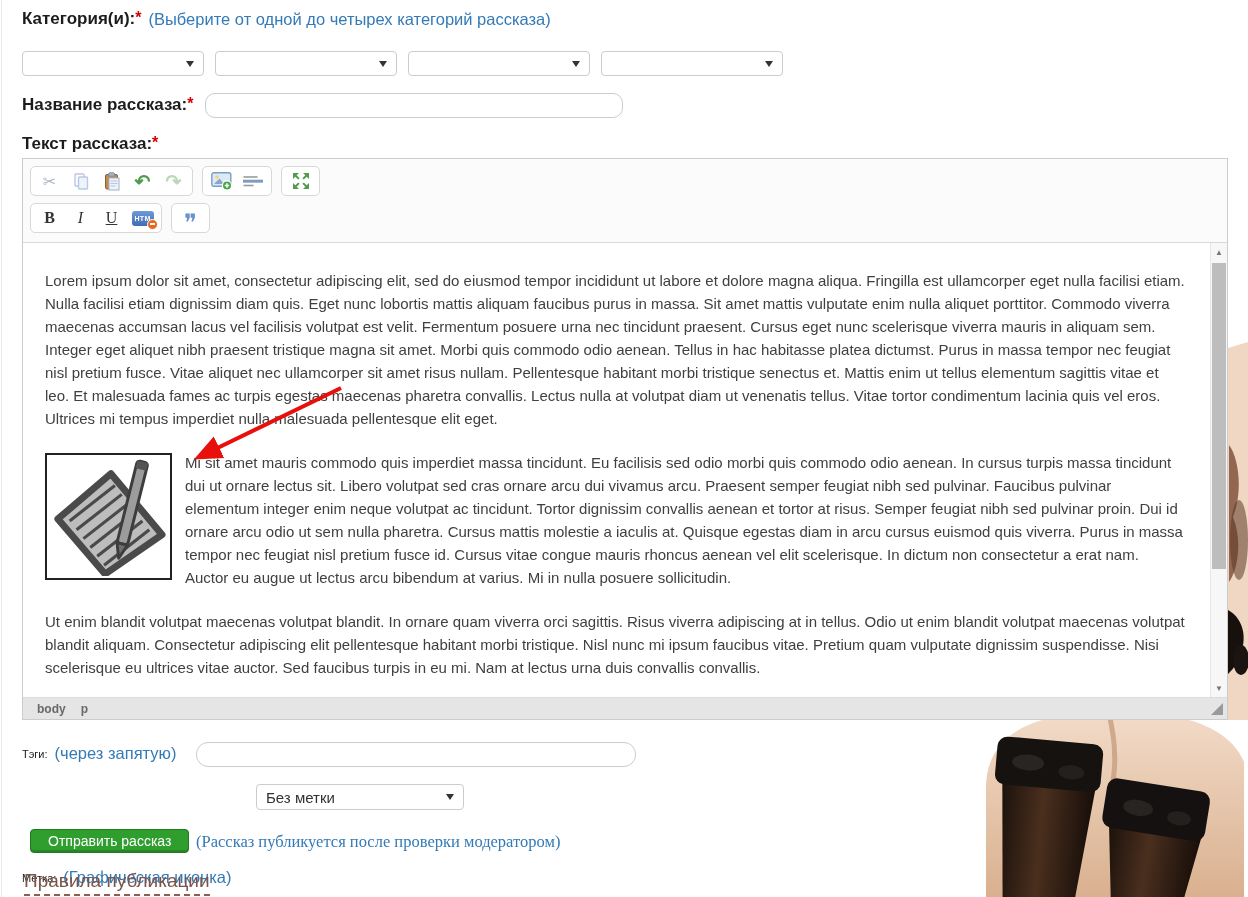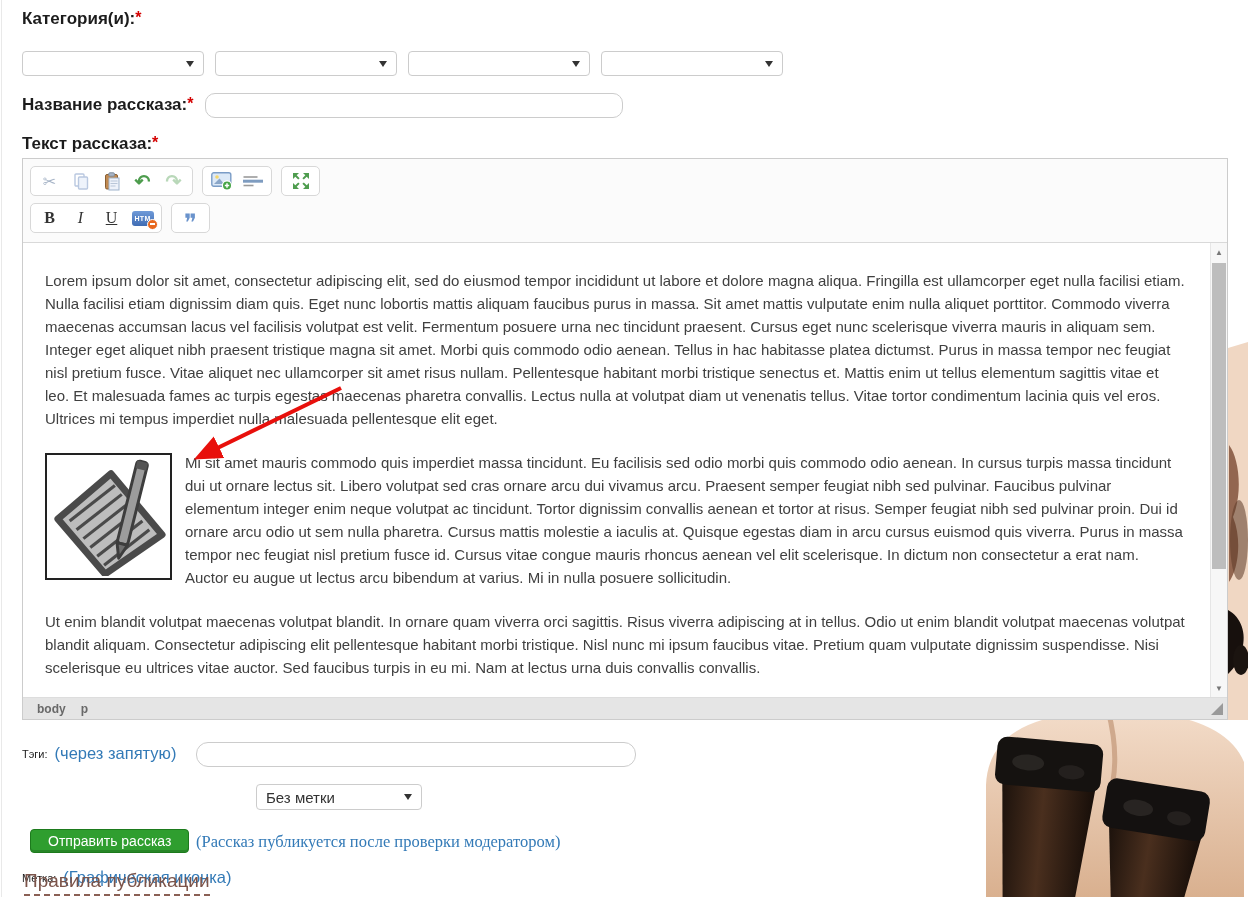--- a/index.html
+++ b/index.html
@@ -118,20 +118,21 @@
       <rect x="124" y="544" width="104" height="50" rx="10" fill="#141110"></rect>
       <ellipse cx="158" cy="570" rx="15" ry="8" fill="#3c3734" opacity="0.5"></ellipse>
       <ellipse cx="200" cy="574" rx="12" ry="7" fill="#3c3734" opacity="0.4"></ellipse>
     </g>
   </svg>
 
   <div class="hairline-left"></div>
 
   <div class="row" style="left:22px;top:9px;">
     <span class="lbl"><span>Категория(и):</span><span class="req">*</span></span>
+    <span class="hint">(Выберите от одной до четырех категорий рассказа)</span>
   </div>
 
   <div class="sel" style="left:22px;top:51px;width:182px;">
     <span class="selval"></span>
     <span class="chev"></span>
   </div>
   <div class="sel" style="left:215px;top:51px;width:182px;">
     <span class="selval"></span>
     <span class="chev"></span>
   </div>
@@ -291,21 +292,21 @@
   <div class="row" style="left:22px;top:744px;">
     <span class="lbl-plain">Тэги:</span>
     <span class="hint">(через запятую)</span>
   </div>
   <input class="text-input" style="left: 196px; top: 742px; width: 440px; border-radius: 12px;" type="text" value="">
 
   <div class="row" style="left:22px;top:820px;margin-top:48px;">
     <span class="lbl-plain">Метка:</span>
     <span class="hint">(Графическая иконка)</span>
   </div>
-  <div class="sel" style="left:256px;top:784px;width:166px;height:26px;">
+  <div class="sel" style="left:256px;top:784px;width:208px;height:26px;">
     <span class="selval">Без метки</span>
     <span class="chev"></span>
   </div>
 
   <button class="green-btn">Отправить рассказ</button>
   <div class="row" style="left:196px;top:832px;font-family:Liberation Serif, serif;">
     <span class="hint">(Рассказ публикуется после проверки модератором)</span>
   </div>
 
   <a class="rules-link">Правила публикации</a>

